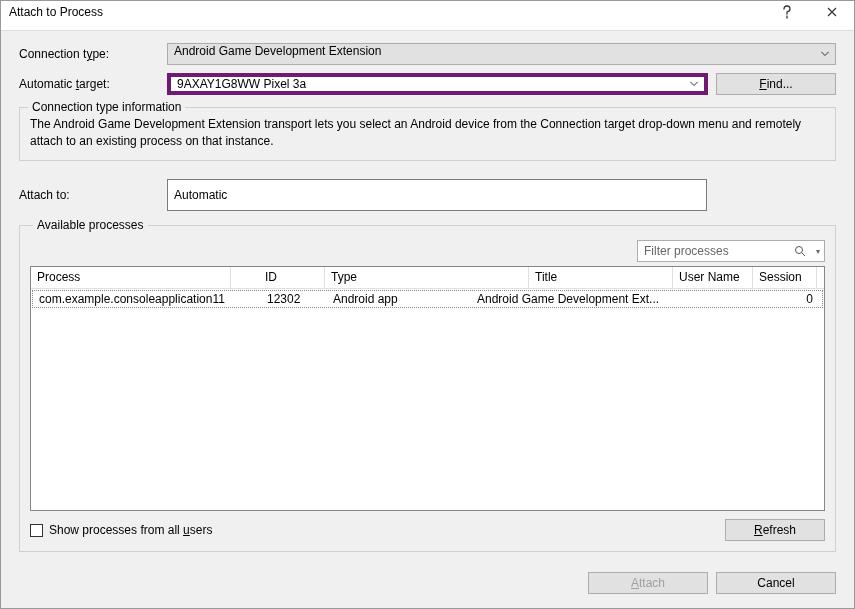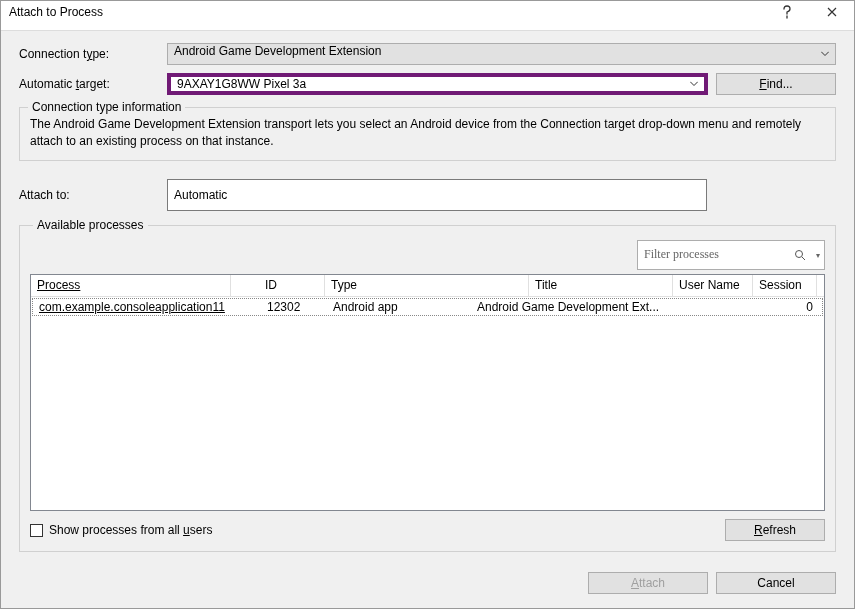--- a/index.html
+++ b/index.html
@@ -18,29 +18,29 @@
 .textcombo .arrow { position: absolute; right: 6px; top: 50%; transform: translateY(-50%); }
 .btn { height: 22px; min-width: 120px; border: 1px solid #adadad; background: #e1e1e1; display: flex; align-items: center; justify-content: center; cursor: default; padding: 0 12px; }
 .btn.disabled { color: #a0a0a0; }
 .fieldset { border: 1px solid #d0d0d0; padding: 8px 10px 10px 10px; margin-top: 4px; position: relative; }
 .fieldset .legend { position: absolute; top: -8px; left: 8px; background: #f0f0f0; padding: 0 4px; font-size: 12px; text-align: center; }
 .info-text { font-size: 12px; line-height: 1.4; }
 .attach-box { flex: 1; height: 32px; border: 1px solid #7a7a7a; background: #fff; display: flex; align-items: center; padding: 4px 6px; max-width: 540px; text-align: right; }
 .processes { flex: 1; display: flex; flex-direction: column; border: 1px solid #d0d0d0; padding: 8px 10px 10px 10px; position: relative; margin-top: 6px; }
 .processes .legend { position: absolute; top: -8px; left: 13px; background: #f0f0f0; padding: 0 4px; }
 .filter-row { display: flex; justify-content: flex-end; margin: 6px 0 4px 0; }
-.filter-box { width: 188px; height: 30px; border: 1px solid #adadad; background: #fff; display: flex; align-items: center; padding: 0 4px 0 6px; color: #666; position: relative; font-family: Liberation Serif, serif; }
+.filter-box { width: 188px; height: 22px; border: 1px solid #adadad; background: #fff; display: flex; align-items: center; padding: 0 4px 0 6px; color: #666; position: relative; }
 .filter-box .searchicon { position: absolute; right: 18px; top: 50%; transform: translateY(-50%); }
 .filter-box .droparrow { position: absolute; right: 4px; top: 50%; transform: translateY(-50%); font-size: 8px; }
 .grid { flex: 1; border: 1px solid #828790; background: #fff; display: flex; flex-direction: column; overflow: hidden; }
 .ghead { display: flex; height: 22px; background: #fff; border-bottom: 1px solid #e0e0e0; }
 .ghead .gcol { border-right: 1px solid #e0e0e0; padding: 3px 6px; font-size: 12px; }
 .grow { display: flex; height: 18px; border: 1px dotted #888; margin: 1px; }
 .grow .gcell { padding: 1px 6px; font-size: 12px; white-space: nowrap; overflow: hidden; }
-.c-proc { width: 200px; text-decoration: underline; }
+.c-proc { width: 200px; }
 .c-id { width: 66px; margin-left: 28px; }
 .c-title { width: 144px; }
 .c-type { width: 204px; }
 .c-user { width: 80px; }
 .c-sess { width: 64px; }
 .bottom-row { display: flex; align-items: center; margin-top: 8px; }
 .checkbox { width: 13px; height: 13px; border: 1px solid #333; background: #fff; margin-right: 6px; display: inline-block; }
 .spacer { flex: 1; }
 .footer { display: flex; justify-content: flex-end; gap: 8px; padding: 10px 18px 14px 18px; }
 svg { display: block; }

